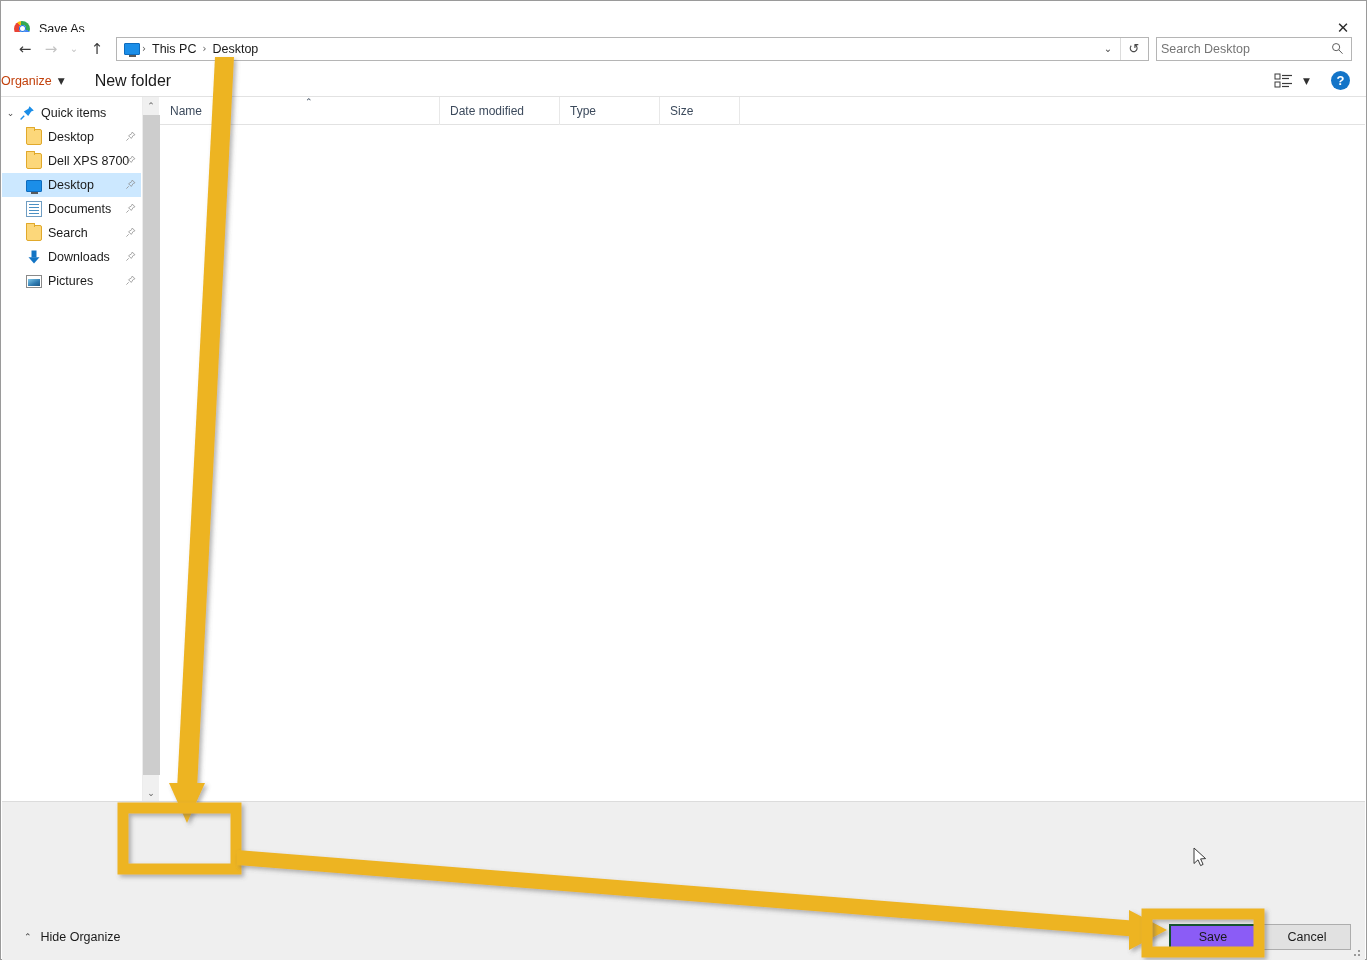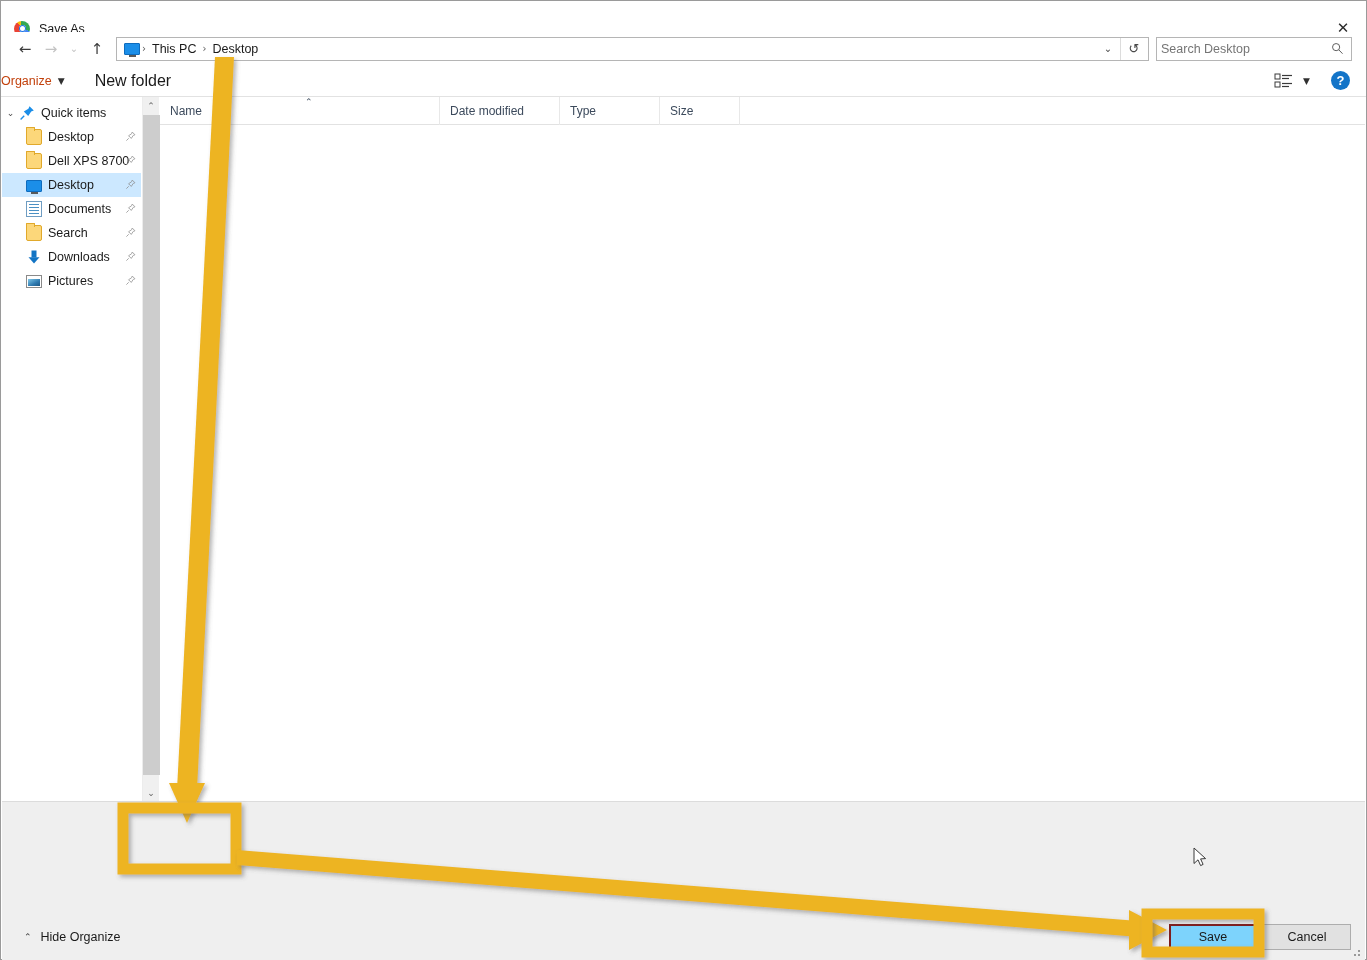--- a/index.html
+++ b/index.html
@@ -215,21 +215,21 @@
     display: flex; align-items: center;
   }
   #hf-caret { font-size: 9px; margin-right: 9px; color: #303030;
     font-family: "DejaVu Sans", sans-serif; }
   .dlgbtn {
     position: absolute; top: 18px; height: 26px; width: 88px;
     background: #e1e1e1; border: 1px solid #adadad;
     font-size: 12.5px; color: #1a1a1a;
     display: flex; align-items: center; justify-content: center;
   }
-  #save-btn { right: 108px; border: 2px solid #7f1d1d; background: #7dd3fc; }
+  #save-btn { right: 108px; border: 2px solid #14532d; background: #8b5cf6; }
   #cancel-btn { right: 14px; }
   #resize-grip {
     position: absolute; right: 4px; bottom: 3px; width: 10px; height: 10px;
     background:
       radial-gradient(circle 1px at 8px 8px, #9a9a9a 99%, transparent) ,
       radial-gradient(circle 1px at 4px 8px, #9a9a9a 99%, transparent),
       radial-gradient(circle 1px at 8px 4px, #9a9a9a 99%, transparent);
   }
 
   

